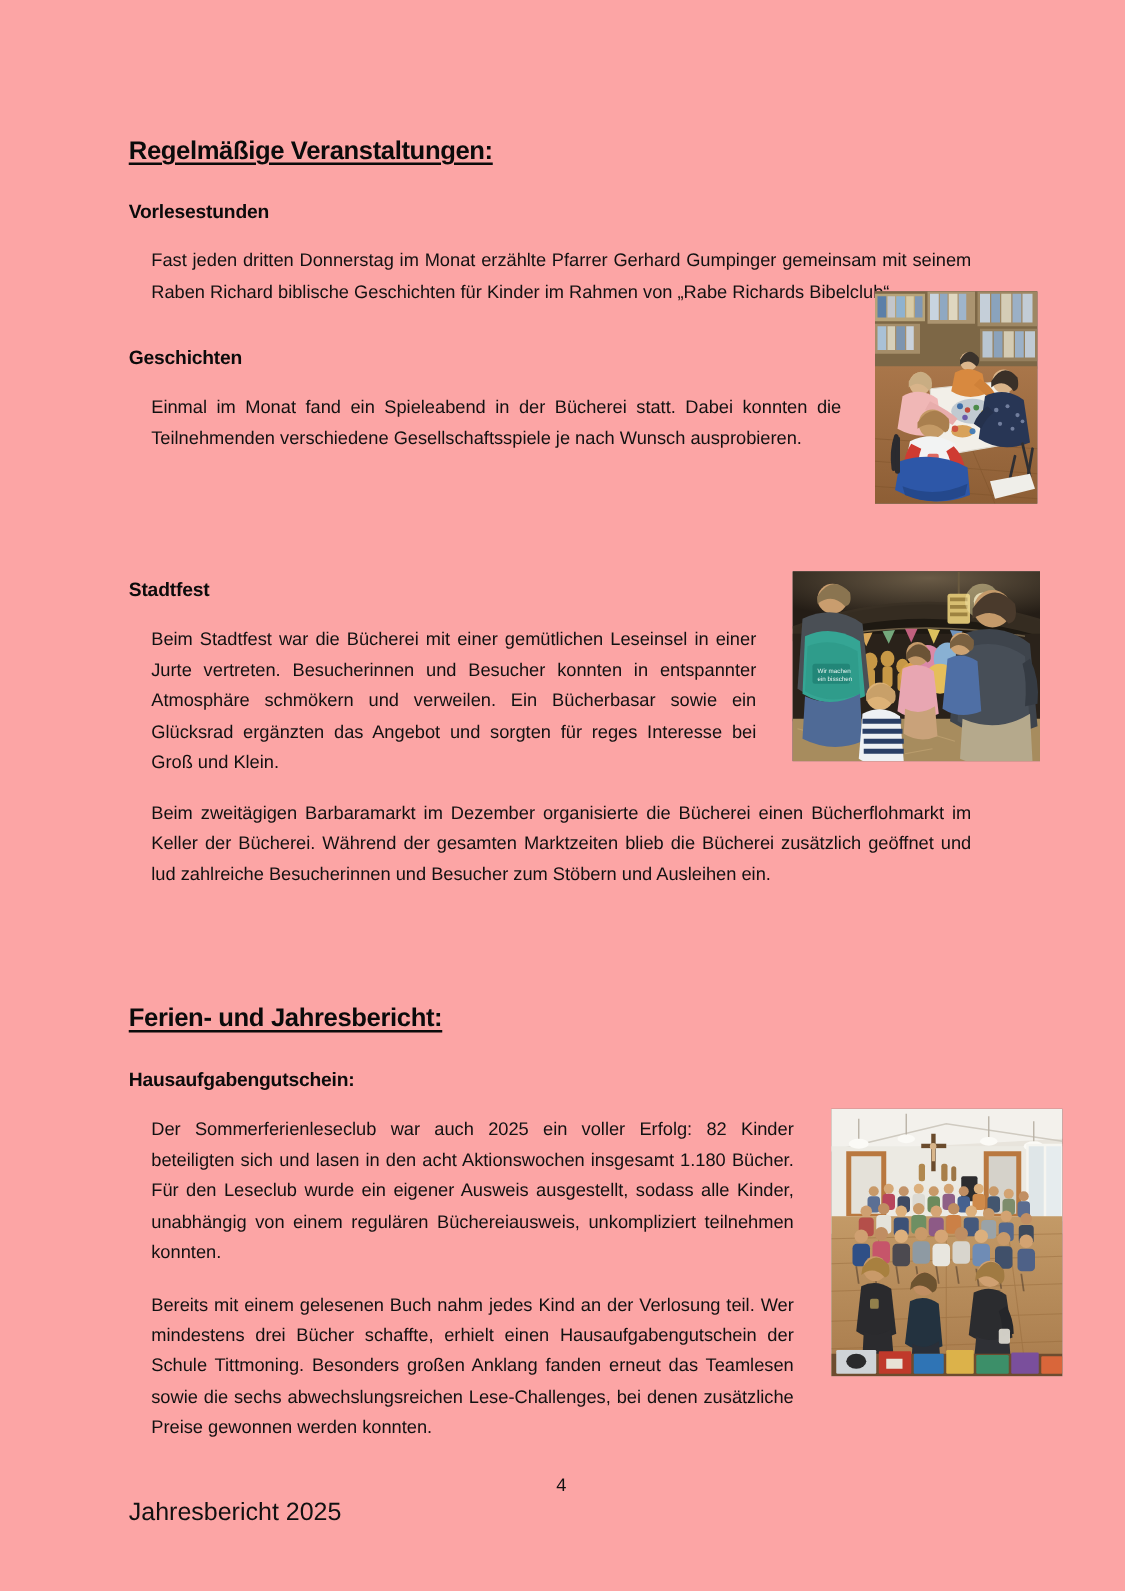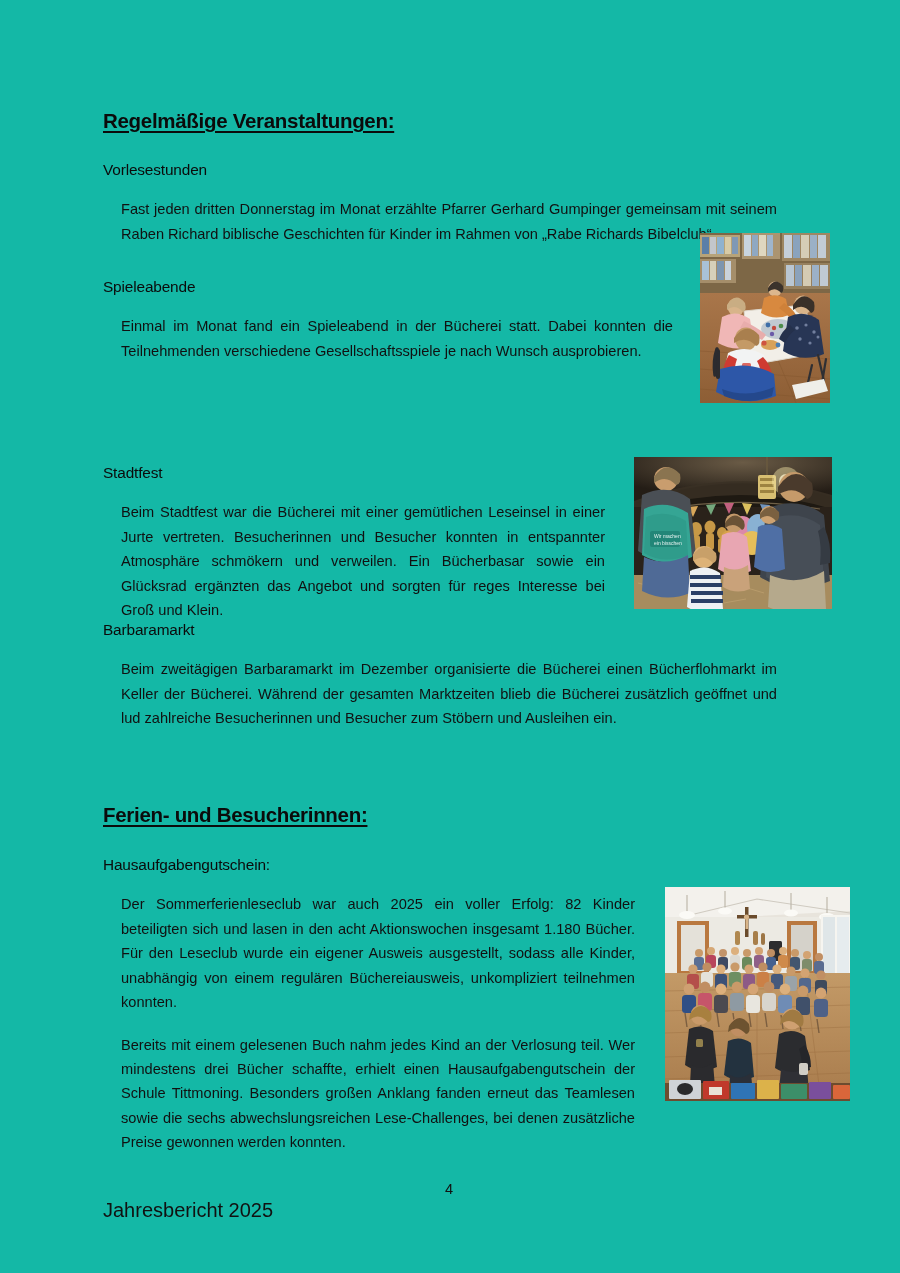--- a/index.html
+++ b/index.html
@@ -9,21 +9,21 @@
     background: #ffffff;
   }
   body {
     font-family: "Liberation Sans", sans-serif;
     color: #0d0d0d;
   }
   .page {
     position: relative;
     width: 900px;
     height: 1273px;
-    background: #14b8a6;
+    background: #fca5a5;
     overflow: hidden;
     box-sizing: border-box;
   }
 
   
   .content {
     position: absolute;
     left: 103px;
     top: 0;
     width: 692px;   
@@ -38,21 +38,21 @@
     line-height: 1.15;
     text-decoration: underline;
     text-underline-offset: 3px;
     text-decoration-thickness: 2px;
     margin: 0;
     color: #0b0b0b;
     white-space: nowrap;
   }
   .sub-heading {
     font-size: 15.4px;
-    font-weight: normal;
+    font-weight: bold;
     letter-spacing: -0.15px;
     line-height: 1.2;
     margin: 0 0 2px 0;
     color: #0b0b0b;
   }
 
   
   .para {
     font-size: 14.6px;
     line-height: 24.4px;
@@ -118,37 +118,36 @@
     <div class="block" id="blk-heading-regelmaessig">
       <h2 class="section-heading">Regelmäßige Veranstaltungen:</h2>
     </div>
 
     <div class="block" id="blk-vorlesestunden">
       <h3 class="sub-heading">Vorlesestunden</h3>
       <p class="para">Fast jeden dritten Donnerstag im Monat erzählte Pfarrer Gerhard Gumpinger gemeinsam mit seinem Raben Richard biblische Geschichten für Kinder im Rahmen von „Rabe Richards Bibelclub“.</p>
     </div>
 
     <div class="block" id="blk-spieleabende">
-      <h3 class="sub-heading">Spieleabende</h3>
+      <h3 class="sub-heading">Geschichten</h3>
       <p class="para">Einmal im Monat fand ein Spieleabend in der Bücherei statt. Dabei konnten die Teilnehmenden verschiedene Gesellschaftsspiele je nach Wunsch ausprobieren.</p>
     </div>
 
 
     <div class="block" id="blk-stadtfest">
       <h3 class="sub-heading">Stadtfest</h3>
       <p class="para">Beim Stadtfest war die Bücherei mit einer gemütlichen Leseinsel in einer Jurte vertreten. Besucherinnen und Besucher konnten in entspannter Atmosphäre schmökern und verweilen. Ein Bücherbasar sowie ein Glücksrad ergänzten das Angebot und sorgten für reges Interesse bei Groß und Klein.</p>
     </div>
 
     <div class="block" id="blk-barbaramarkt">
-      <h3 class="sub-heading">Barbaramarkt</h3>
       <p class="para">Beim zweitägigen Barbaramarkt im Dezember organisierte die Bücherei einen Bücherflohmarkt im Keller der Bücherei. Während der gesamten Marktzeiten blieb die Bücherei zusätzlich geöffnet und lud zahlreiche Besucherinnen und Besucher zum Stöbern und Ausleihen ein.</p>
     </div>
 
     <div class="block" id="blk-heading-ferien">
-      <h2 class="section-heading">Ferien- und Besucherinnen:</h2>
+      <h2 class="section-heading">Ferien- und Jahresbericht:</h2>
     </div>
 
     <div class="block" id="blk-sommerferien">
       <h3 class="sub-heading">Hausaufgabengutschein:</h3>
       <p class="para"><span>Der Sommerferienleseclub war auch 2025 ein voller Erfolg: </span><b>82 Kinder</b><span> beteiligten sich und lasen in den acht Aktionswochen insgesamt </span><b>1.180 Bücher</b><span>. Für den Leseclub wurde ein eigener Ausweis ausgestellt, sodass alle Kinder, unabhängig von einem regulären Büchereiausweis, unkompliziert teilnehmen konnten.</span></p>
       <p class="para">Bereits mit einem gelesenen Buch nahm jedes Kind an der Verlosung teil. Wer mindestens drei Bücher schaffte, erhielt einen Hausaufgabengutschein der Schule Tittmoning. Besonders großen Anklang fanden erneut das Teamlesen sowie die sechs abwechslungsreichen Lese-Challenges, bei denen zusätzliche Preise gewonnen werden konnten.</p>
     </div>
 
     <div class="page-number">4</div>
 

